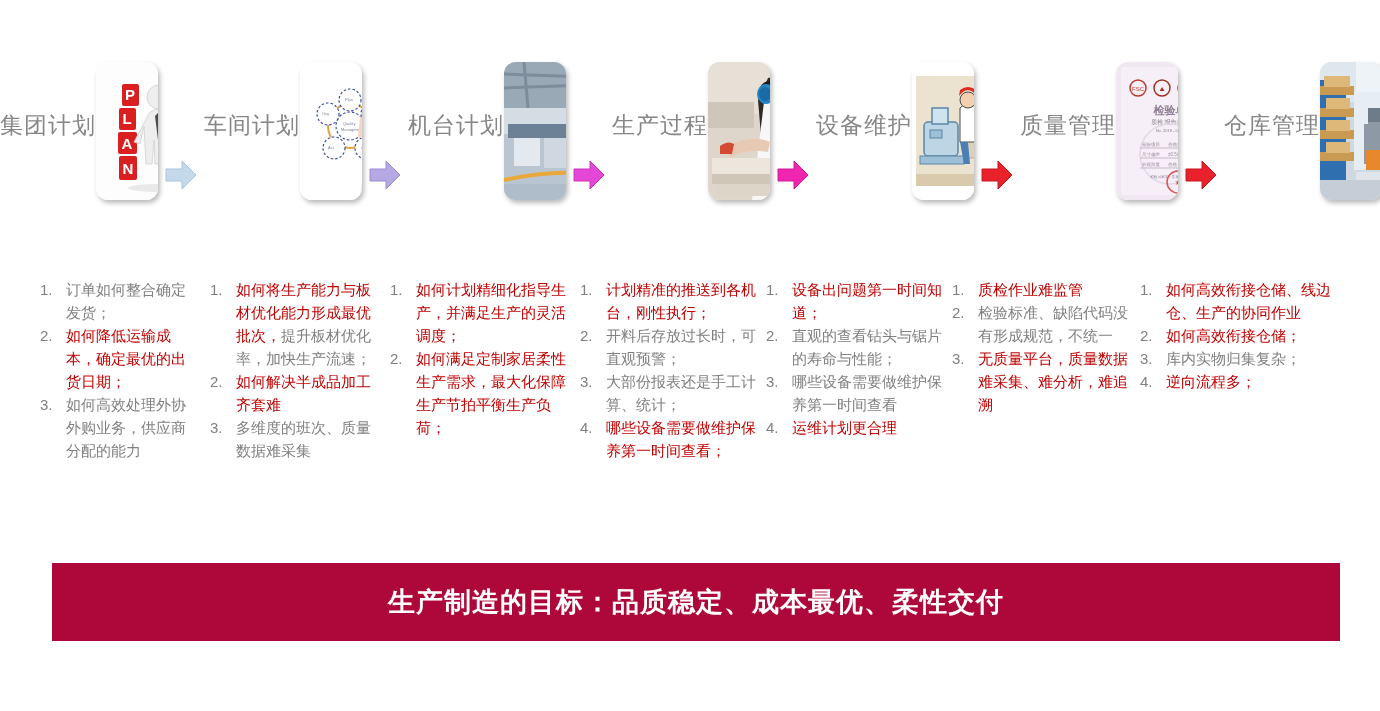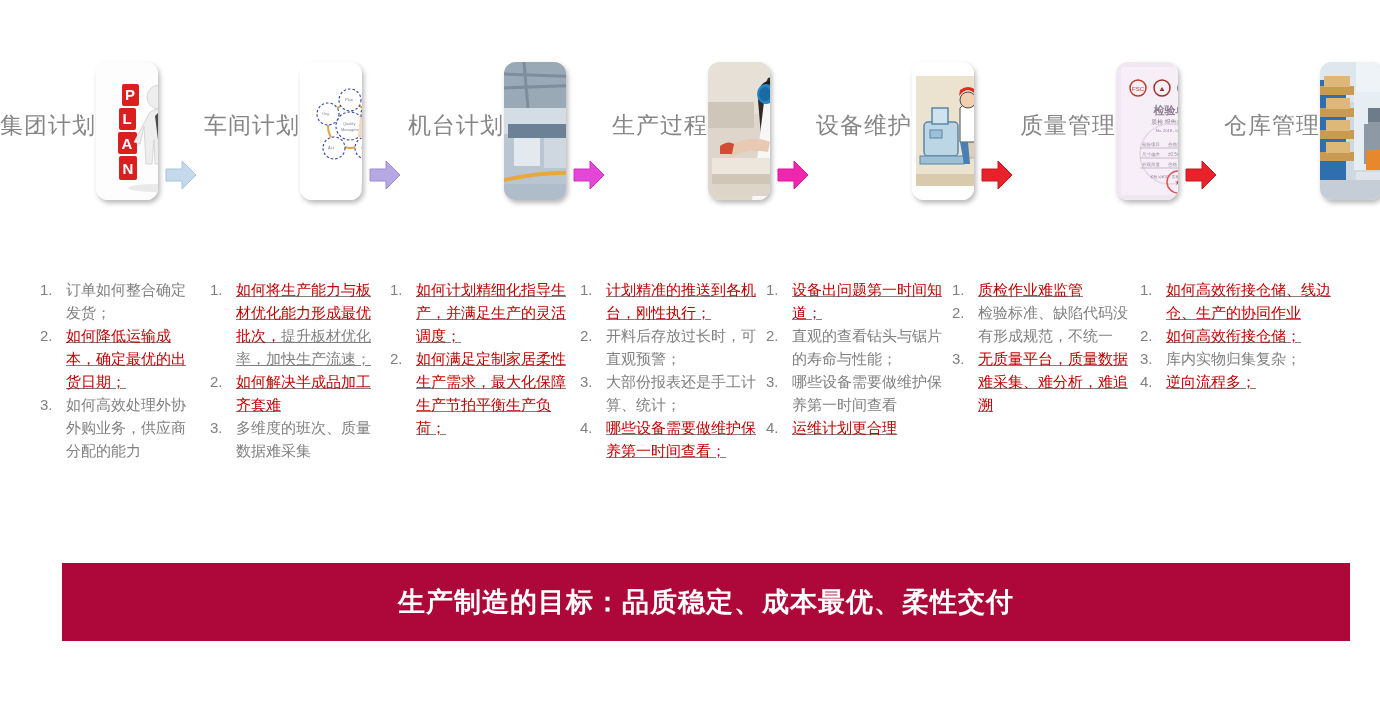--- a/index.html
+++ b/index.html
@@ -108,29 +108,29 @@
   ol.bullets > li::before {
     content: counter(bl) ".";
     position: absolute;
     left: 2px;
     top: 0;
     width: 22px;
     font-size: 15px;
     line-height: 23px;
     color: inherit;
   }
-  li.red { color: #c00000; text-decoration: underline; }
+  li.red { color: #c00000; }
   li.red::before { color: #c00000; }
   .grey-run { color: #808080; margin-top: 48px; }
   .red-run { color: #c00000; }
 
   
   .banner {
     position: absolute;
-    left: 62px;
+    left: 52px;
     top: 563px;
     width: 1288px;
     height: 78px;
     background: #ad0839;
     display: flex;
     align-items: center;
     justify-content: center;
   }
   .banner-text {
     color: #ffffff;

